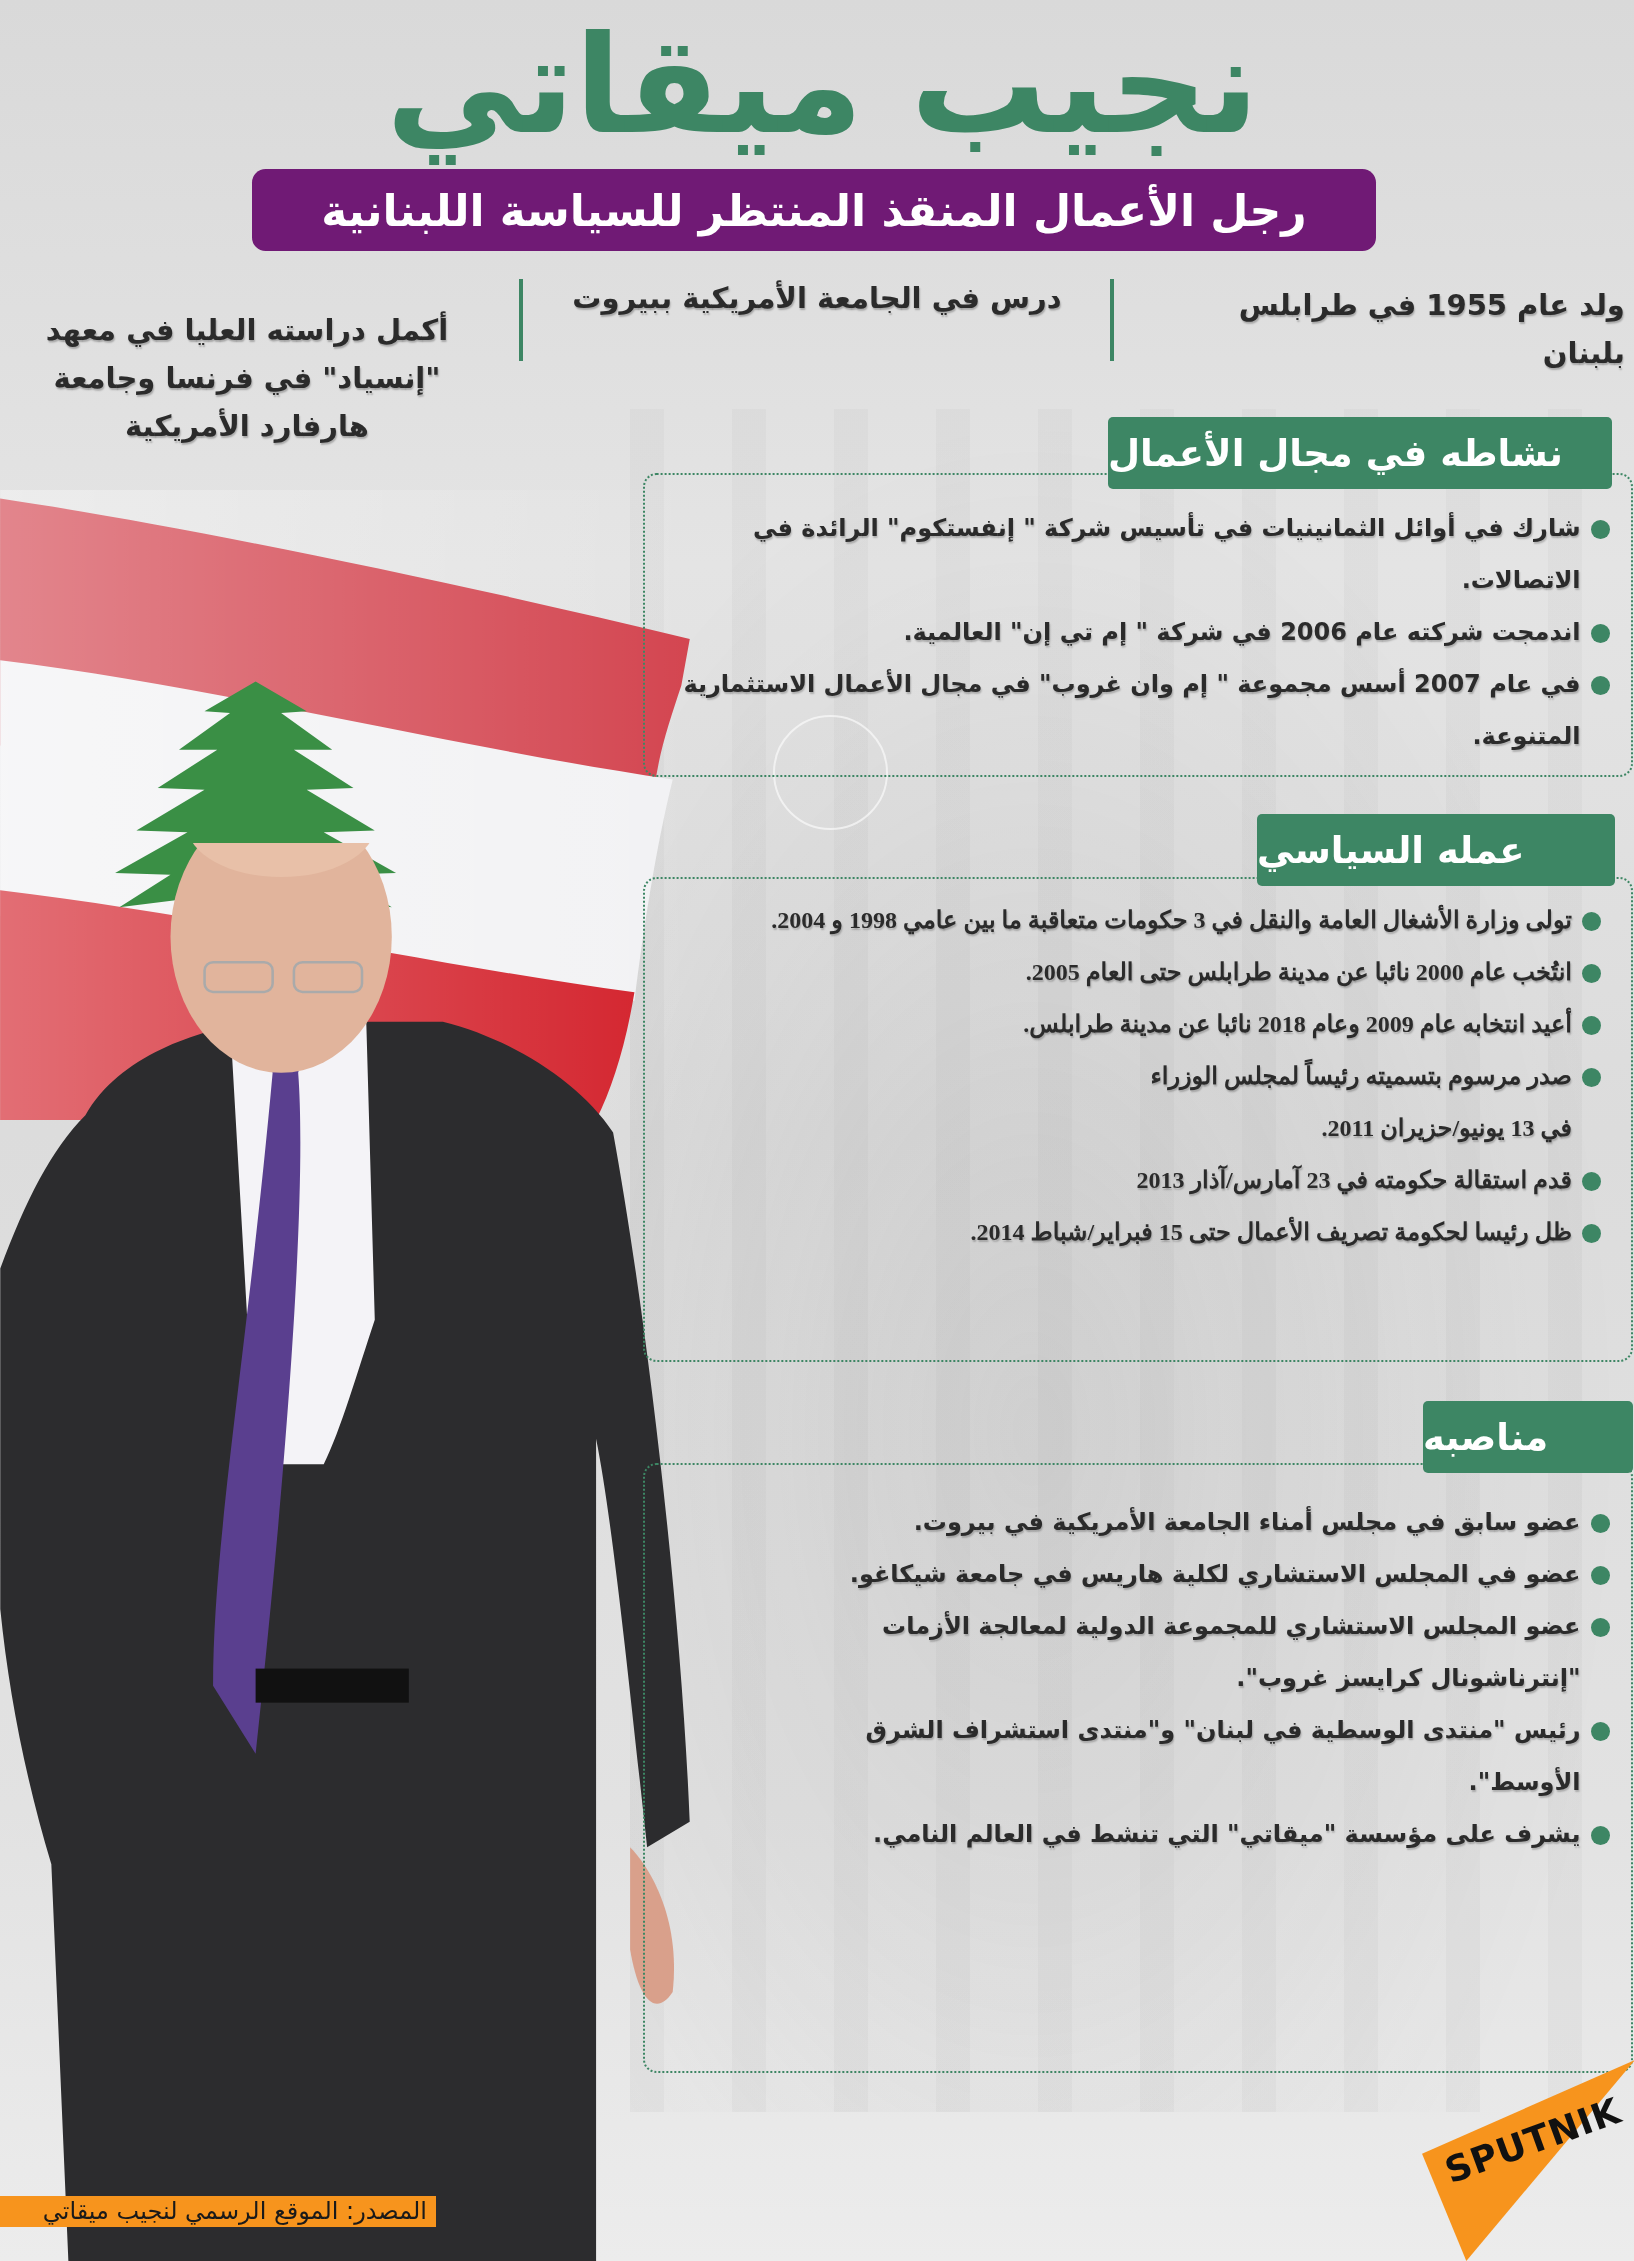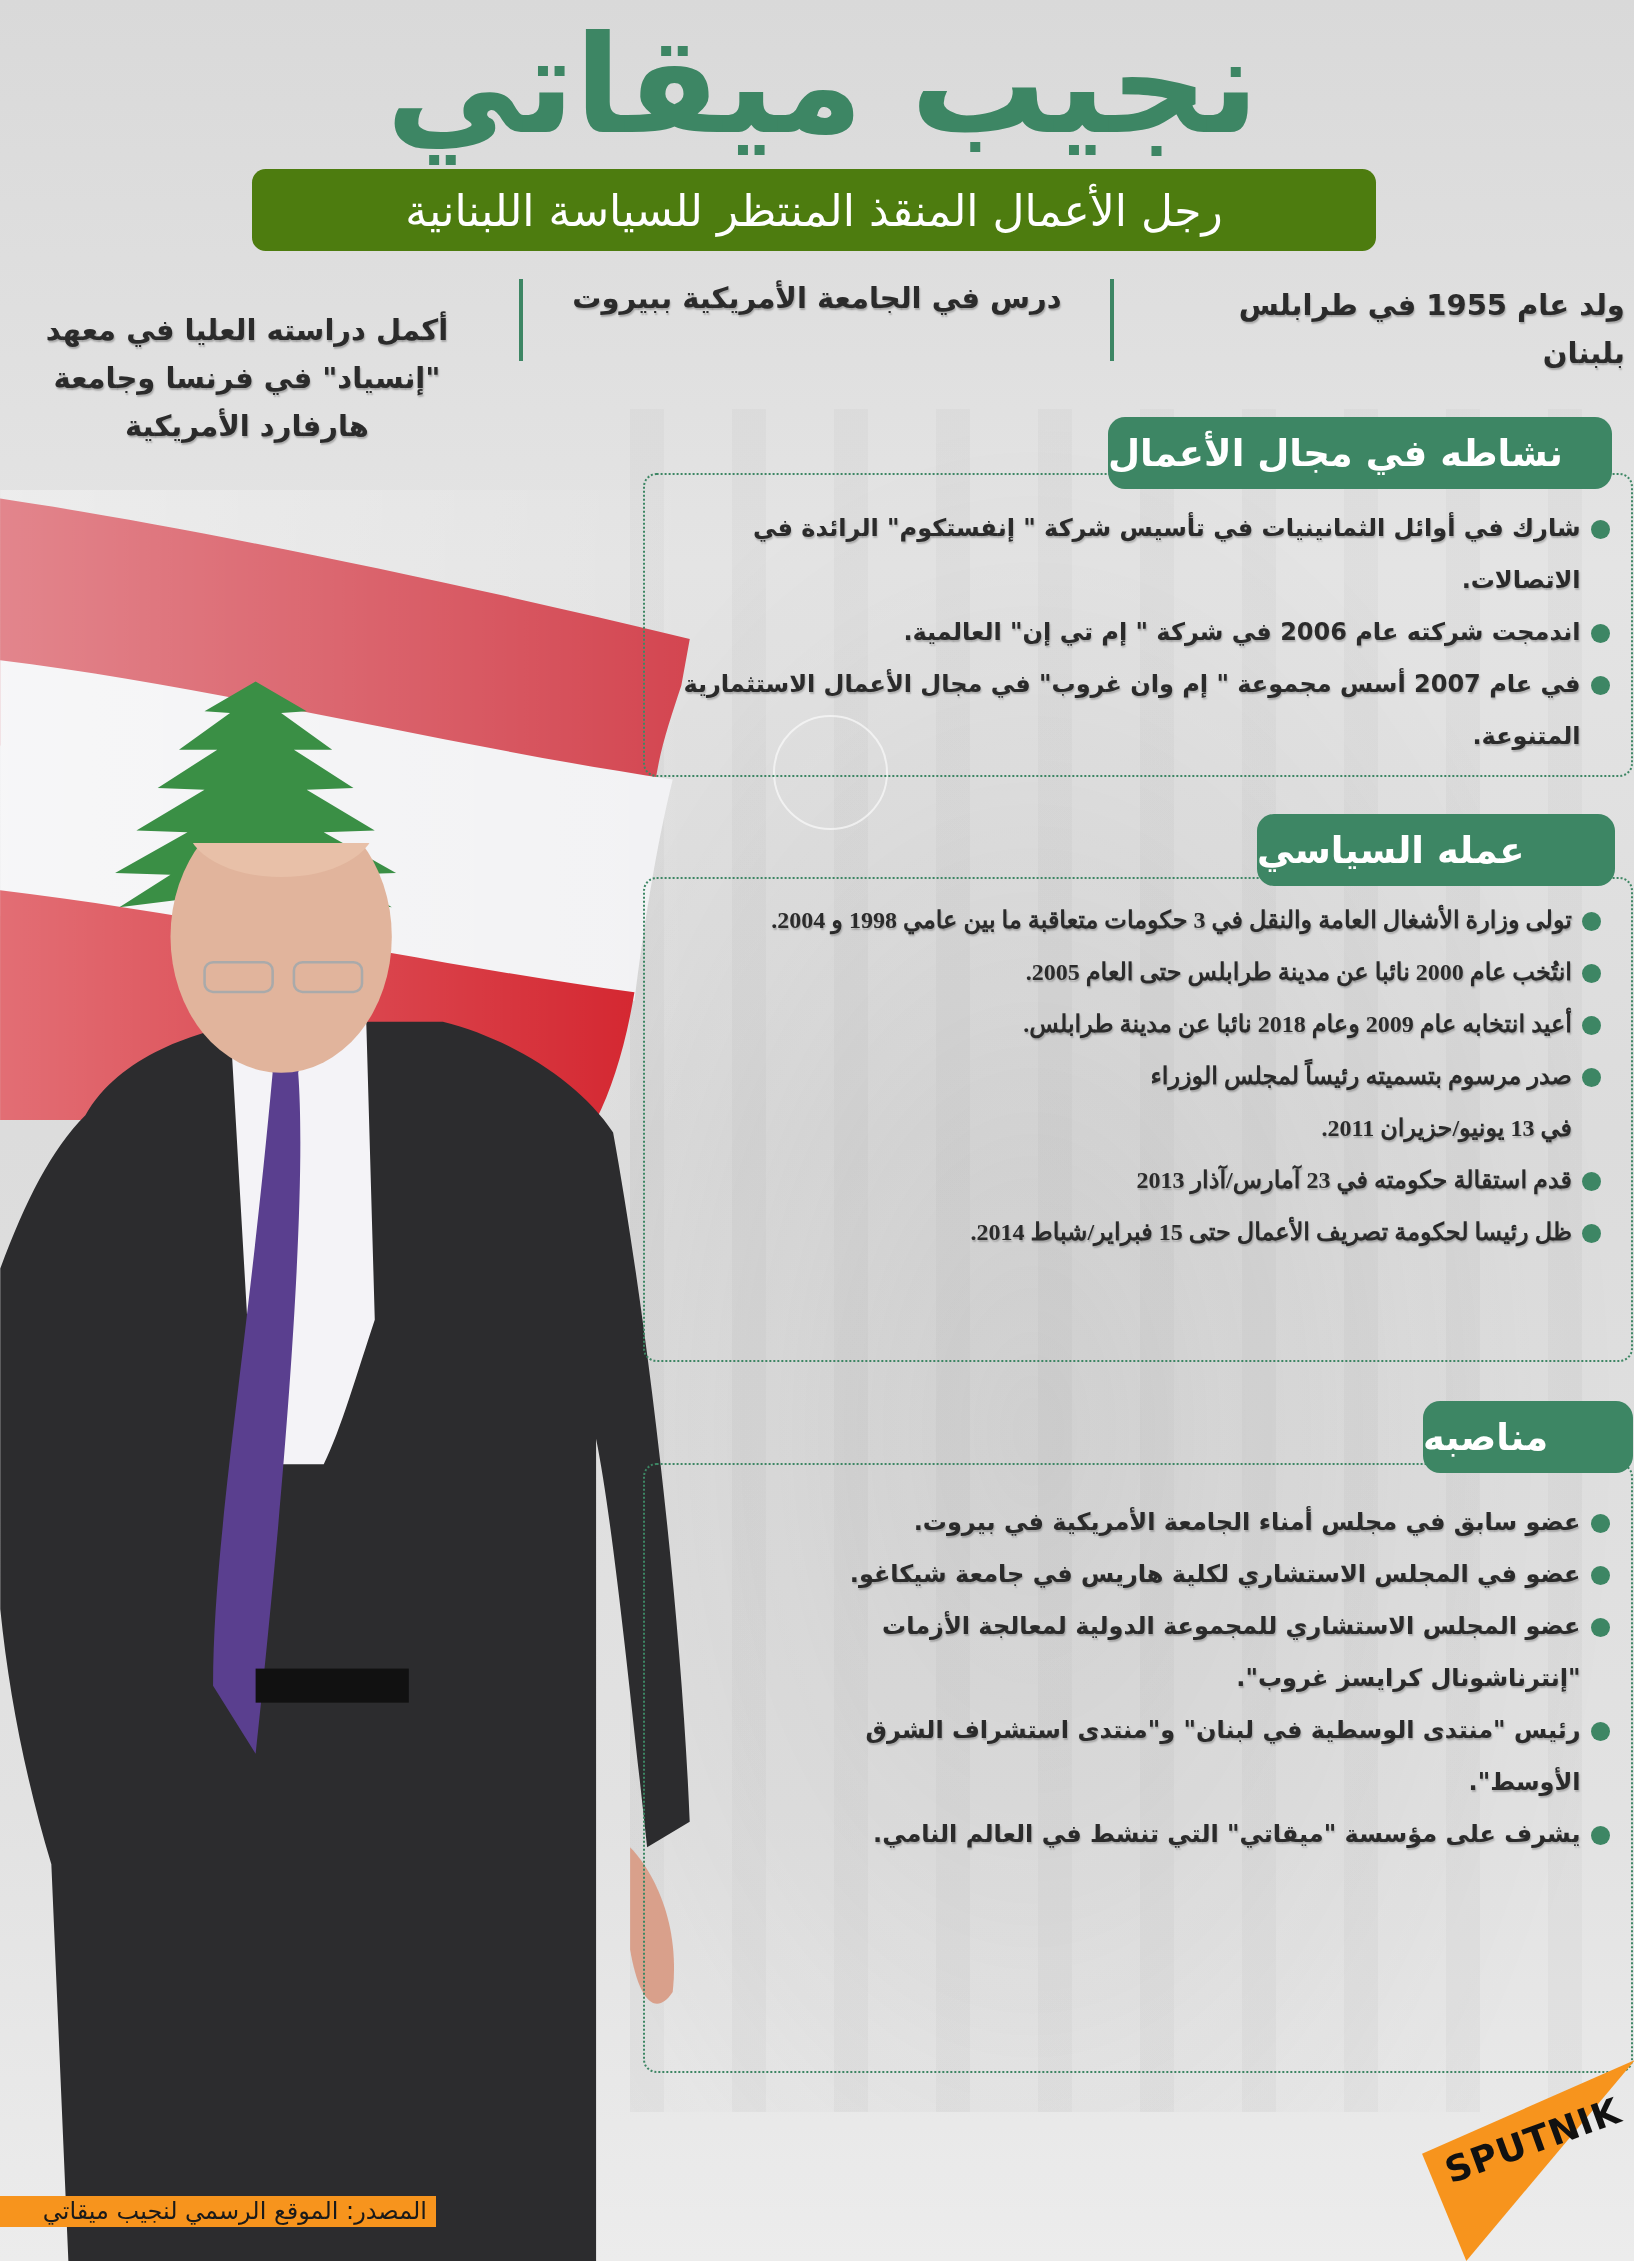--- a/index.html
+++ b/index.html
@@ -21,22 +21,22 @@
     border: 2.6px solid rgba(255,255,255,0.6); border-radius: 50%;
   }
   
   .main-title {
     position: absolute; left: 0; right: 0; top: 8.5px; text-align: center;
     font-size: 136px; font-weight: bold; color: #3d8664; line-height: 153px;
     direction: rtl; letter-spacing: 1.7px; margin-left: 10px;
   }
   .subtitle-banner {
     position: absolute; left: 252px; top: 169px; width: 1124px; height: 82px;
-    background: #4d7c0f; border-radius: 13.6px;
-    color: #ffffff; font-size: 44px; font-weight: normal;
+    background: #701a75; border-radius: 13.6px;
+    color: #ffffff; font-size: 44px; font-weight: bold;
     display: flex; align-items: center; justify-content: center;
     direction: rtl;
   }
   
   .fact { position: absolute; font-size: 29px; font-weight: bold; direction: rtl; text-align: center;
           line-height: 48px; color: #2b2b2b; text-shadow: 0.9px 1.7px 1.7px rgba(0,0,0,0.25); }
   .fact.f1 { right: 10.2px; top: 281px; width: 477px; text-align: right; }
   .fact.f2 { left: 536px; top: 274px; width: 562px; }
   .fact.f3 { left: 8.5px; top: 274px; width: 477px; margin-top: 32px; }
   .vdiv { position: absolute; width: 4.3px; height: 82px; background: #3d8664; }
@@ -45,21 +45,21 @@
 
   
   .flag { position: absolute; left: 0; top: 490px; width: 707px; height: 630px; }
   .portrait { position: absolute; left: 0; top: 843px; width: 707px; height: 1418px; }
 
   
   .section-box {
     position: absolute; border: 2.6px dotted #3d8664; border-radius: 13.6px;
   }
   .section-header {
-    position: absolute; background: #3d8664; color: #ffffff; border-radius: 17px;
+    position: absolute; background: #3d8664; color: #ffffff; border-radius: 5px;
     font-size: 37px; font-weight: bold; direction: rtl;
     display: flex; align-items: center; justify-content: flex-end; padding-right: 35px; box-sizing: border-box;
   }
   .bullets { position: absolute; direction: rtl; margin: 0; padding: 0; list-style: none; }
   .bullets li {
     position: relative; font-size: 24px; font-weight: bold; line-height: 52px;
     padding-right: 29px; color: #2b2b2b; text-shadow: 0.9px 1.7px 1.7px rgba(0,0,0,0.22);
   }
   .bullet-dot {
     position: absolute; right: 0; top: 18px; width: 19px; height: 19px; border-radius: 50%;

